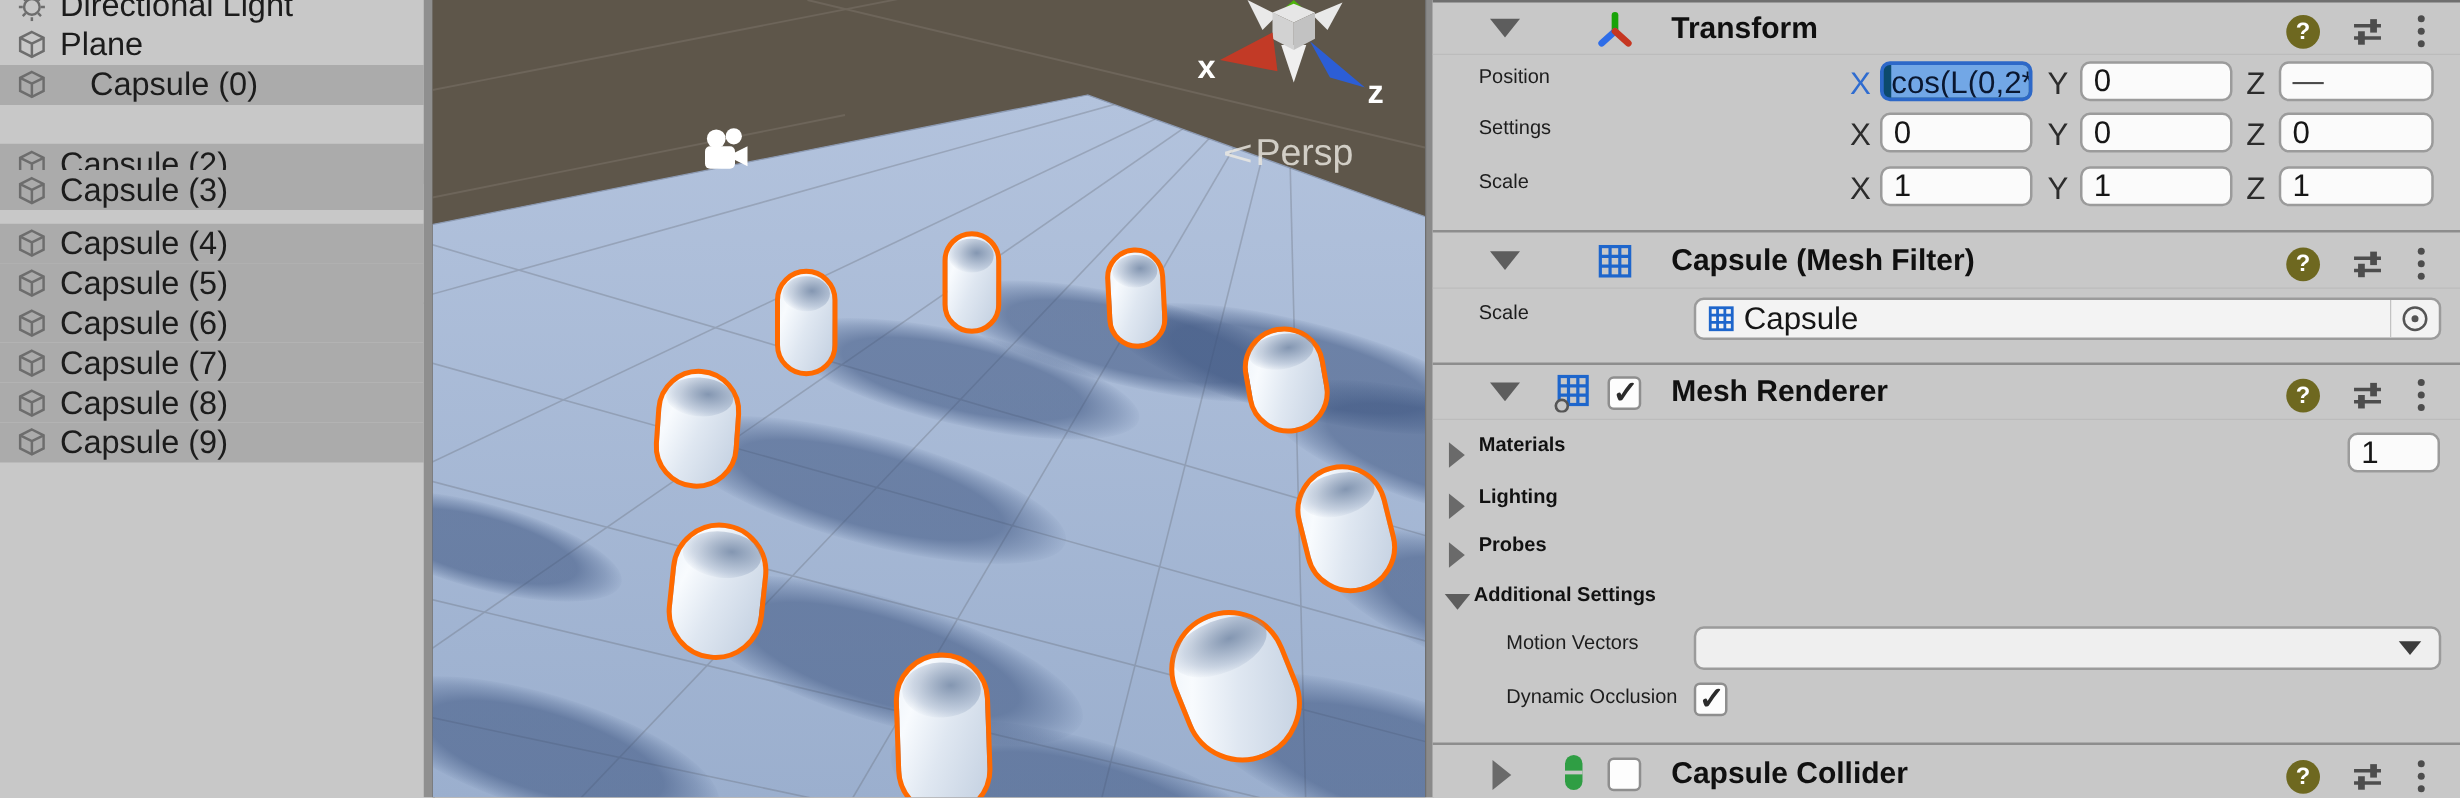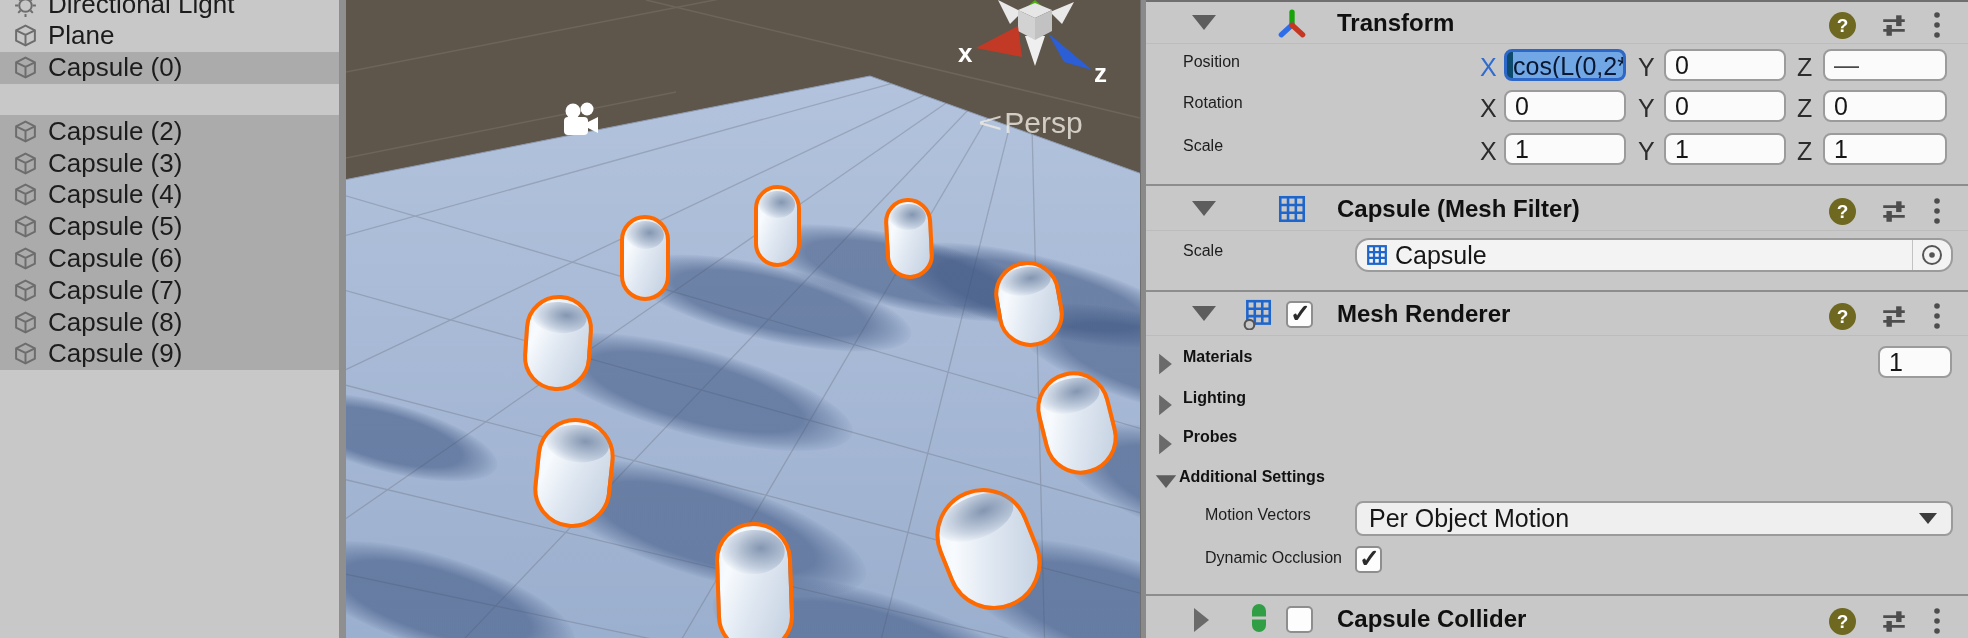--- a/index.html
+++ b/index.html
@@ -69,35 +69,35 @@
         </svg>
         <span class="hlabel">Directional Light</span>
       </div>
       <div class="hrow" style="top: 19.8px;">
         <svg width="25" height="25" viewBox="0 0 24 24">
           <path d="M12 2.5 L21 7 L21 17 L12 21.5 L3 17 L3 7 Z" fill="none" stroke="#6d6d6d" stroke-width="1.9"></path>
           <path d="M3 7 L12 11.5 L21 7 M12 11.5 L12 21.5" fill="none" stroke="#6d6d6d" stroke-width="1.9"></path>
         </svg>
         <span class="hlabel">Plane</span>
       </div>
-      <div class="hrow sel" style="top: 51.6px;">
+      <div class="hrow sel" style="top: 51.6px; gap: 24px;">
         <svg width="25" height="25" viewBox="0 0 24 24">
           <path d="M12 2.5 L21 7 L21 17 L12 21.5 L3 17 L3 7 Z" fill="none" stroke="#6d6d6d" stroke-width="1.9"></path>
           <path d="M3 7 L12 11.5 L21 7 M12 11.5 L12 21.5" fill="none" stroke="#6d6d6d" stroke-width="1.9"></path>
         </svg>
         <span class="hlabel">Capsule (0)</span>
       </div>
       <div class="hrow sel" style="top: 115.2px;">
         <svg width="25" height="25" viewBox="0 0 24 24">
           <path d="M12 2.5 L21 7 L21 17 L12 21.5 L3 17 L3 7 Z" fill="none" stroke="#6d6d6d" stroke-width="1.9"></path>
           <path d="M3 7 L12 11.5 L21 7 M12 11.5 L12 21.5" fill="none" stroke="#6d6d6d" stroke-width="1.9"></path>
         </svg>
         <span class="hlabel">Capsule (2)</span>
       </div>
-      <div class="hrow sel" style="top: 147px;">
+      <div class="hrow sel" style="top: 136px;">
         <svg width="25" height="25" viewBox="0 0 24 24">
           <path d="M12 2.5 L21 7 L21 17 L12 21.5 L3 17 L3 7 Z" fill="none" stroke="#6d6d6d" stroke-width="1.9"></path>
           <path d="M3 7 L12 11.5 L21 7 M12 11.5 L12 21.5" fill="none" stroke="#6d6d6d" stroke-width="1.9"></path>
         </svg>
         <span class="hlabel">Capsule (3)</span>
       </div>
       <div class="hrow sel" style="top: 178.8px;">
         <svg width="25" height="25" viewBox="0 0 24 24">
           <path d="M12 2.5 L21 7 L21 17 L12 21.5 L3 17 L3 7 Z" fill="none" stroke="#6d6d6d" stroke-width="1.9"></path>
           <path d="M3 7 L12 11.5 L21 7 M12 11.5 L12 21.5" fill="none" stroke="#6d6d6d" stroke-width="1.9"></path>
@@ -257,21 +257,21 @@
     <div class="hairline" style="top:43px;"></div>
 
     <div class="row-label" style="left:37px;top:53px;">Position</div>
     <div class="axis-label focus" style="left:334px;top:53px;">X</div>
     <div class="nfield editing" style="left:358px;top:49px;"><span class="seltext">cos(L(0,2*</span></div>
     <div class="axis-label" style="left:492px;top:53px;">Y</div>
     <div class="nfield" style="left:518px;top:49px;">0</div>
     <div class="axis-label" style="left:651px;top:53px;">Z</div>
     <div class="nfield mixed" style="left:677px;top:49px;width:124px;">—</div>
 
-    <div class="row-label" style="left:37px;top:94px;">Rotation</div>
+    <div class="row-label" style="left:37px;top:94px;">Settings</div>
     <div class="axis-label" style="left:334px;top:94px;">X</div>
     <div class="nfield" style="left:358px;top:90px;">0</div>
     <div class="axis-label" style="left:492px;top:94px;">Y</div>
     <div class="nfield" style="left:518px;top:90px;">0</div>
     <div class="axis-label" style="left:651px;top:94px;">Z</div>
     <div class="nfield" style="left:677px;top:90px;width:124px;">0</div>
 
     <div class="row-label" style="left:37px;top:137px;">Scale</div>
     <div class="axis-label" style="left:334px;top:137px;">X</div>
     <div class="nfield" style="left:358px;top:133px;">1</div>
@@ -299,21 +299,21 @@
         <svg width="10" height="30" viewBox="0 0 10 30">
           <circle cx="5" cy="5" r="2.8" fill="#4d4d4d"></circle>
             <circle cx="5" cy="15" r="2.8" fill="#4d4d4d"></circle>
             <circle cx="5" cy="25" r="2.8" fill="#4d4d4d"></circle>
         </svg>
       </div>
     </div>
     <div class="hairline" style="top:230px;"></div>
 
     <div class="row-label" style="left:37px;top:242px;">Scale</div>
-    <div class="objfield" style="top:238px;border-radius:14px;">
+    <div class="objfield" style="top:238px;">
       <svg style="margin-left:8px;" width="24" height="24" viewBox="0 0 30 30">
         <rect x="4" y="4" width="22" height="22" fill="none" stroke="#1e66cc" stroke-width="2.8"></rect>
         <path d="M11.3 4 V26 M18.6 4 V26 M4 11.3 H26 M4 18.6 H26" stroke="#1e66cc" stroke-width="2.8"></path>
       </svg>
       <span class="objtext">Capsule</span>
       <span class="picker">
         <svg width="26" height="26" viewBox="0 0 26 26">
             <circle cx="13" cy="13" r="9" fill="none" stroke="#555" stroke-width="2"></circle>
             <circle cx="13" cy="13" r="2.8" fill="#555"></circle>
           </svg>
@@ -355,21 +355,20 @@
     <div class="row-label bold" style="left:37px;top:389px;">Lighting</div>
 
     <div class="fold-closed" style="left:12px;top:432px;transform:scale(.85);"></div>
     <div class="row-label bold" style="left:37px;top:428px;">Probes</div>
 
     <div class="fold-open" style="left:8px;top:474px;transform:scale(.85);"></div>
     <div class="row-label bold" style="left:33px;top:468px;">Additional Settings</div>
 
     <div class="row-label" style="left:59px;top:506px;">Motion Vectors</div>
     <div class="dropdown" style="top:501px;">
-      <span class="ddtext">Per Object Motion</span>
       <span class="ddarrow"></span>
     </div>
 
     <div class="row-label" style="left:59px;top:549px;">Dynamic Occlusion</div>
     <div class="cb checked" style="left:209px;top:546px;"></div>
 
     <div class="sec-div" style="top:594px;"></div>
 
     <div class="comp-header" style="top:598px;">
       <div class="fold-closed" style="left:48px;top:10px;"></div>

